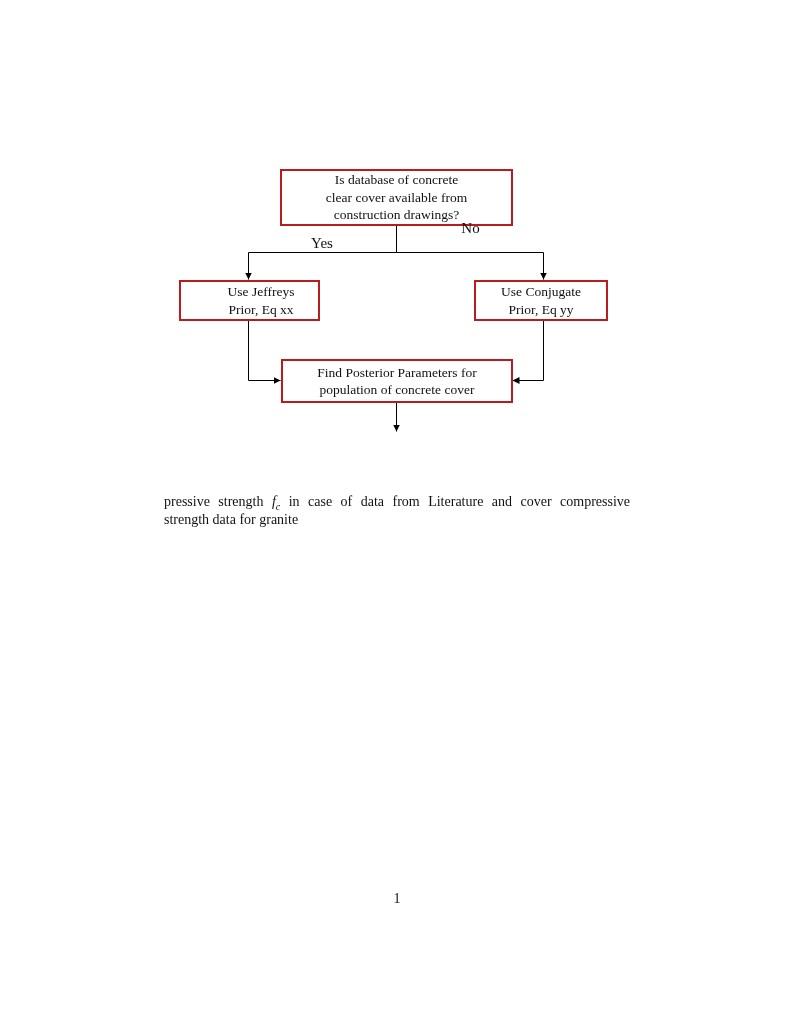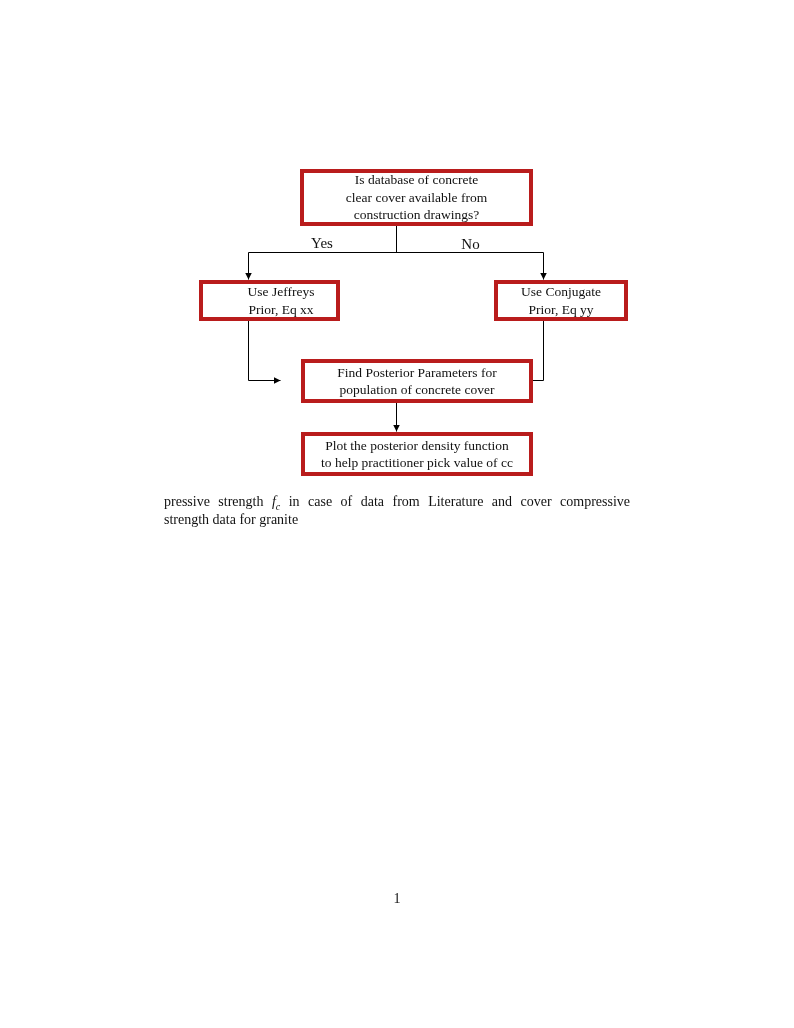--- a/index.html
+++ b/index.html
@@ -18,45 +18,44 @@
   }
   .connectors {
     position: absolute;
     left: 0;
     top: 0;
     pointer-events: none;
   }
   .node {
     position: absolute;
     box-sizing: border-box;
-    border: 4px solid #b91c1c;
+    border: 2px solid #b91c1c;
     background: #ffffff;
     display: flex;
     align-items: center;
     justify-content: center;
     text-align: center;
     white-space: pre-line;
     font-size: 13.5px;
     line-height: 17.5px;
-    margin-left: 20px;
   }
   .node-decision  { left: 280px; top: 169px; width: 233px; height: 57px; }
   .node-jeffreys  { left: 179px; top: 280px; width: 141px; height: 41px; padding-left: 23px; }
   .node-conjugate { left: 474px; top: 280px; width: 134px; height: 41px; }
   .node-posterior { left: 281px; top: 359px; width: 232px; height: 44px; }
   .node-plot      { left: 281px; top: 432px; width: 232px; height: 44px; }
   .edge-label {
     position: absolute;
     font-size: 15px;
     line-height: 16px;
     text-align: center;
     white-space: nowrap;
   }
   .edge-label-yes { left: 248px; top: 235px; width: 148px; }
-  .edge-label-no  { left: 397px; top: 236px; width: 147px; }
+  .edge-label-no  { left: 397px; top: 220px; width: 147px; }
   .caption {
     position: absolute;
     left: 164px;
     top: 493px;
     width: 466px;
     font-size: 14px;
     line-height: 18px;
   }
   .cap-line {
     text-align: justify;
@@ -109,22 +108,20 @@
 
   <span class="edge-label edge-label-yes">Yes</span>
   <span class="edge-label edge-label-no">No</span>
 
   <div class="node node-jeffreys">Use Jeffreys
 Prior, Eq xx</div>
   <div class="node node-conjugate">Use Conjugate
 Prior, Eq yy</div>
   <div class="node node-posterior">Find Posterior Parameters for
 population of concrete cover</div>
-  <div class="node node-plot">Plot the posterior density function
-to help practitioner pick value of cc</div>
 
   <div class="caption">
     <div class="cap-line"><span>pressive strength</span> <span><span class="math-var">f</span><span class="math-sub">c</span></span> <span>in case of data from Literature and cover compressive</span></div>
     <div class="cap-line cap-line-last">strength data for granite</div>
   </div>
 
   <div class="page-number">1</div>
 
 </div>
 

